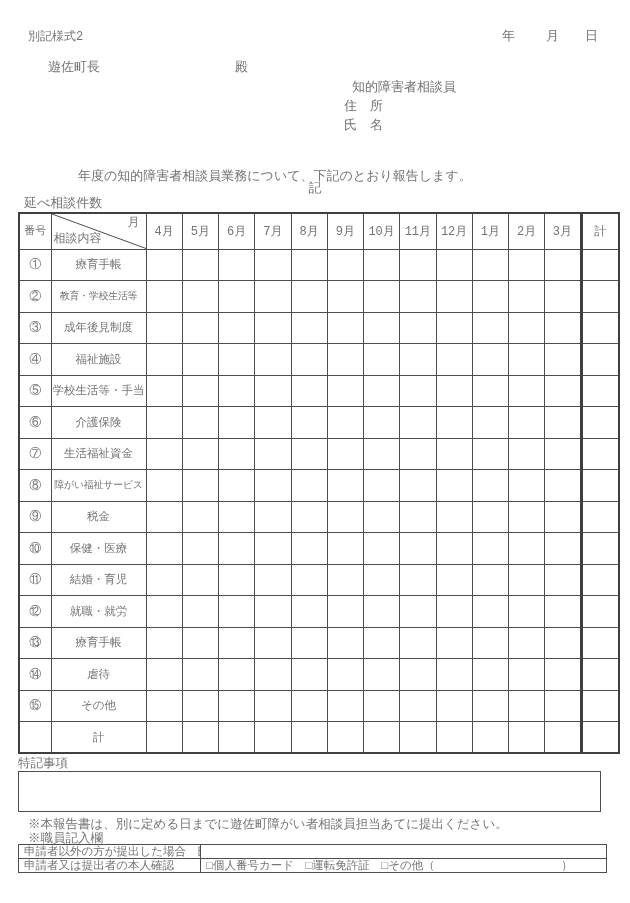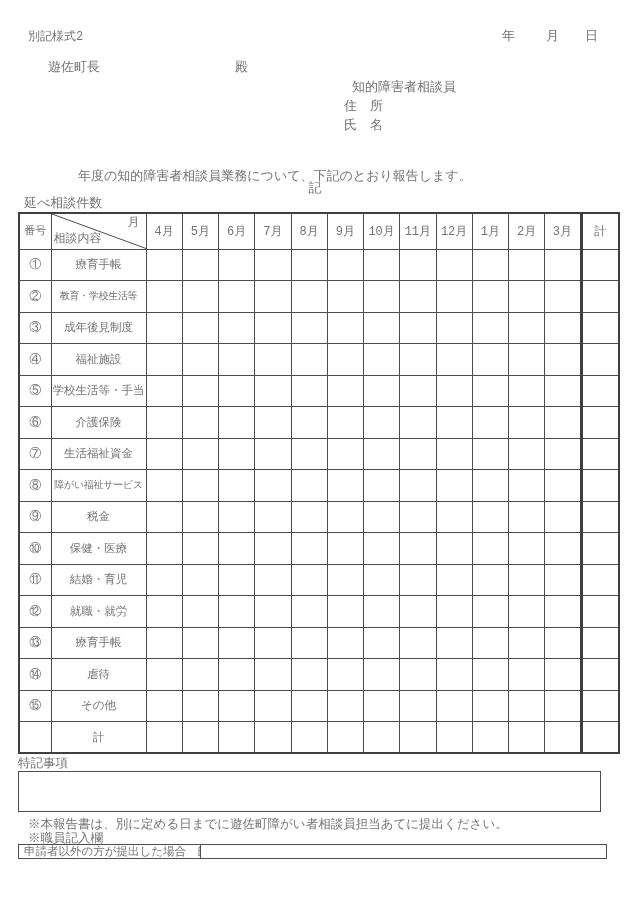--- a/index.html
+++ b/index.html
@@ -391,16 +391,20 @@
 
   <div class="abs" style="left:28px;top:818px;font-size:12.5px;">※本報告書は、別に定める日までに遊佐町障がい者相談員担当あてに提出ください。</div>
   <div class="abs" style="left:28px;top:832px;font-size:12.5px;">※職員記入欄</div>
 
   <table class="st">
     <tbody>
         <tr>
       <td class="lcol">申請者以外の方が提出した場合　氏名</td>
       <td></td>
     </tr>
+    <tr>
+      <td class="lcol">申請者又は提出者の本人確認</td>
+      <td>□個人番号カード　□運転免許証　□その他（　　　　　　　　　　　）</td>
+    </tr>
   </tbody>
     </table>
 
 </div>
 
 </body></html>

